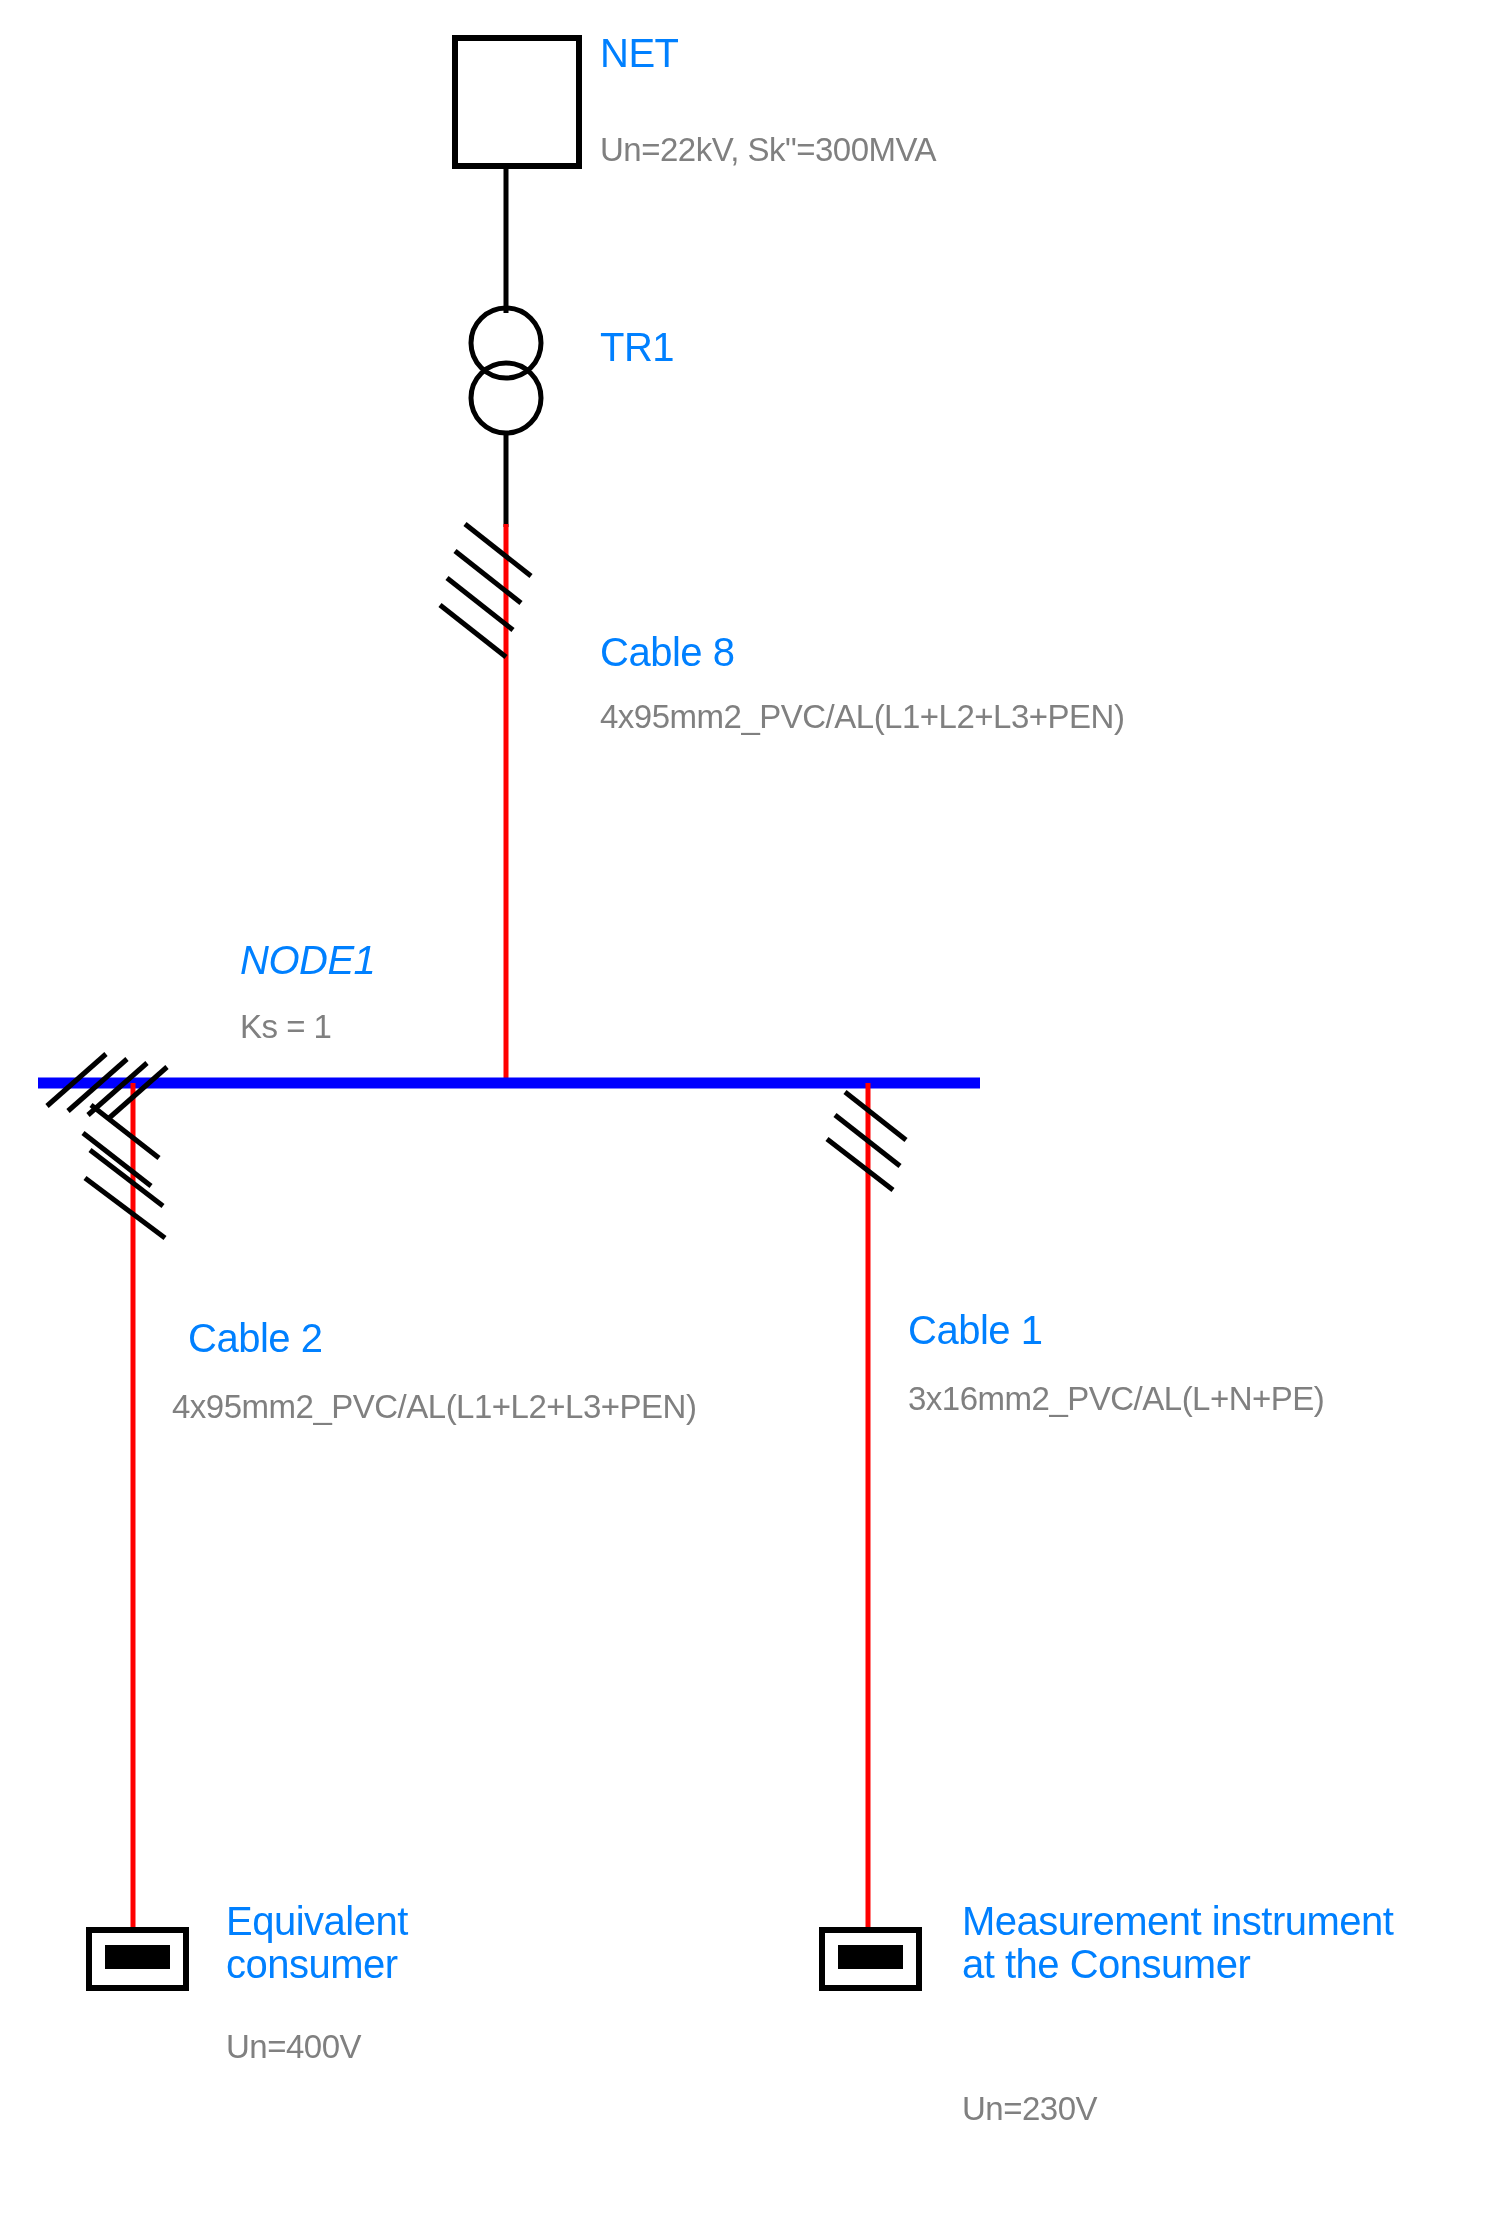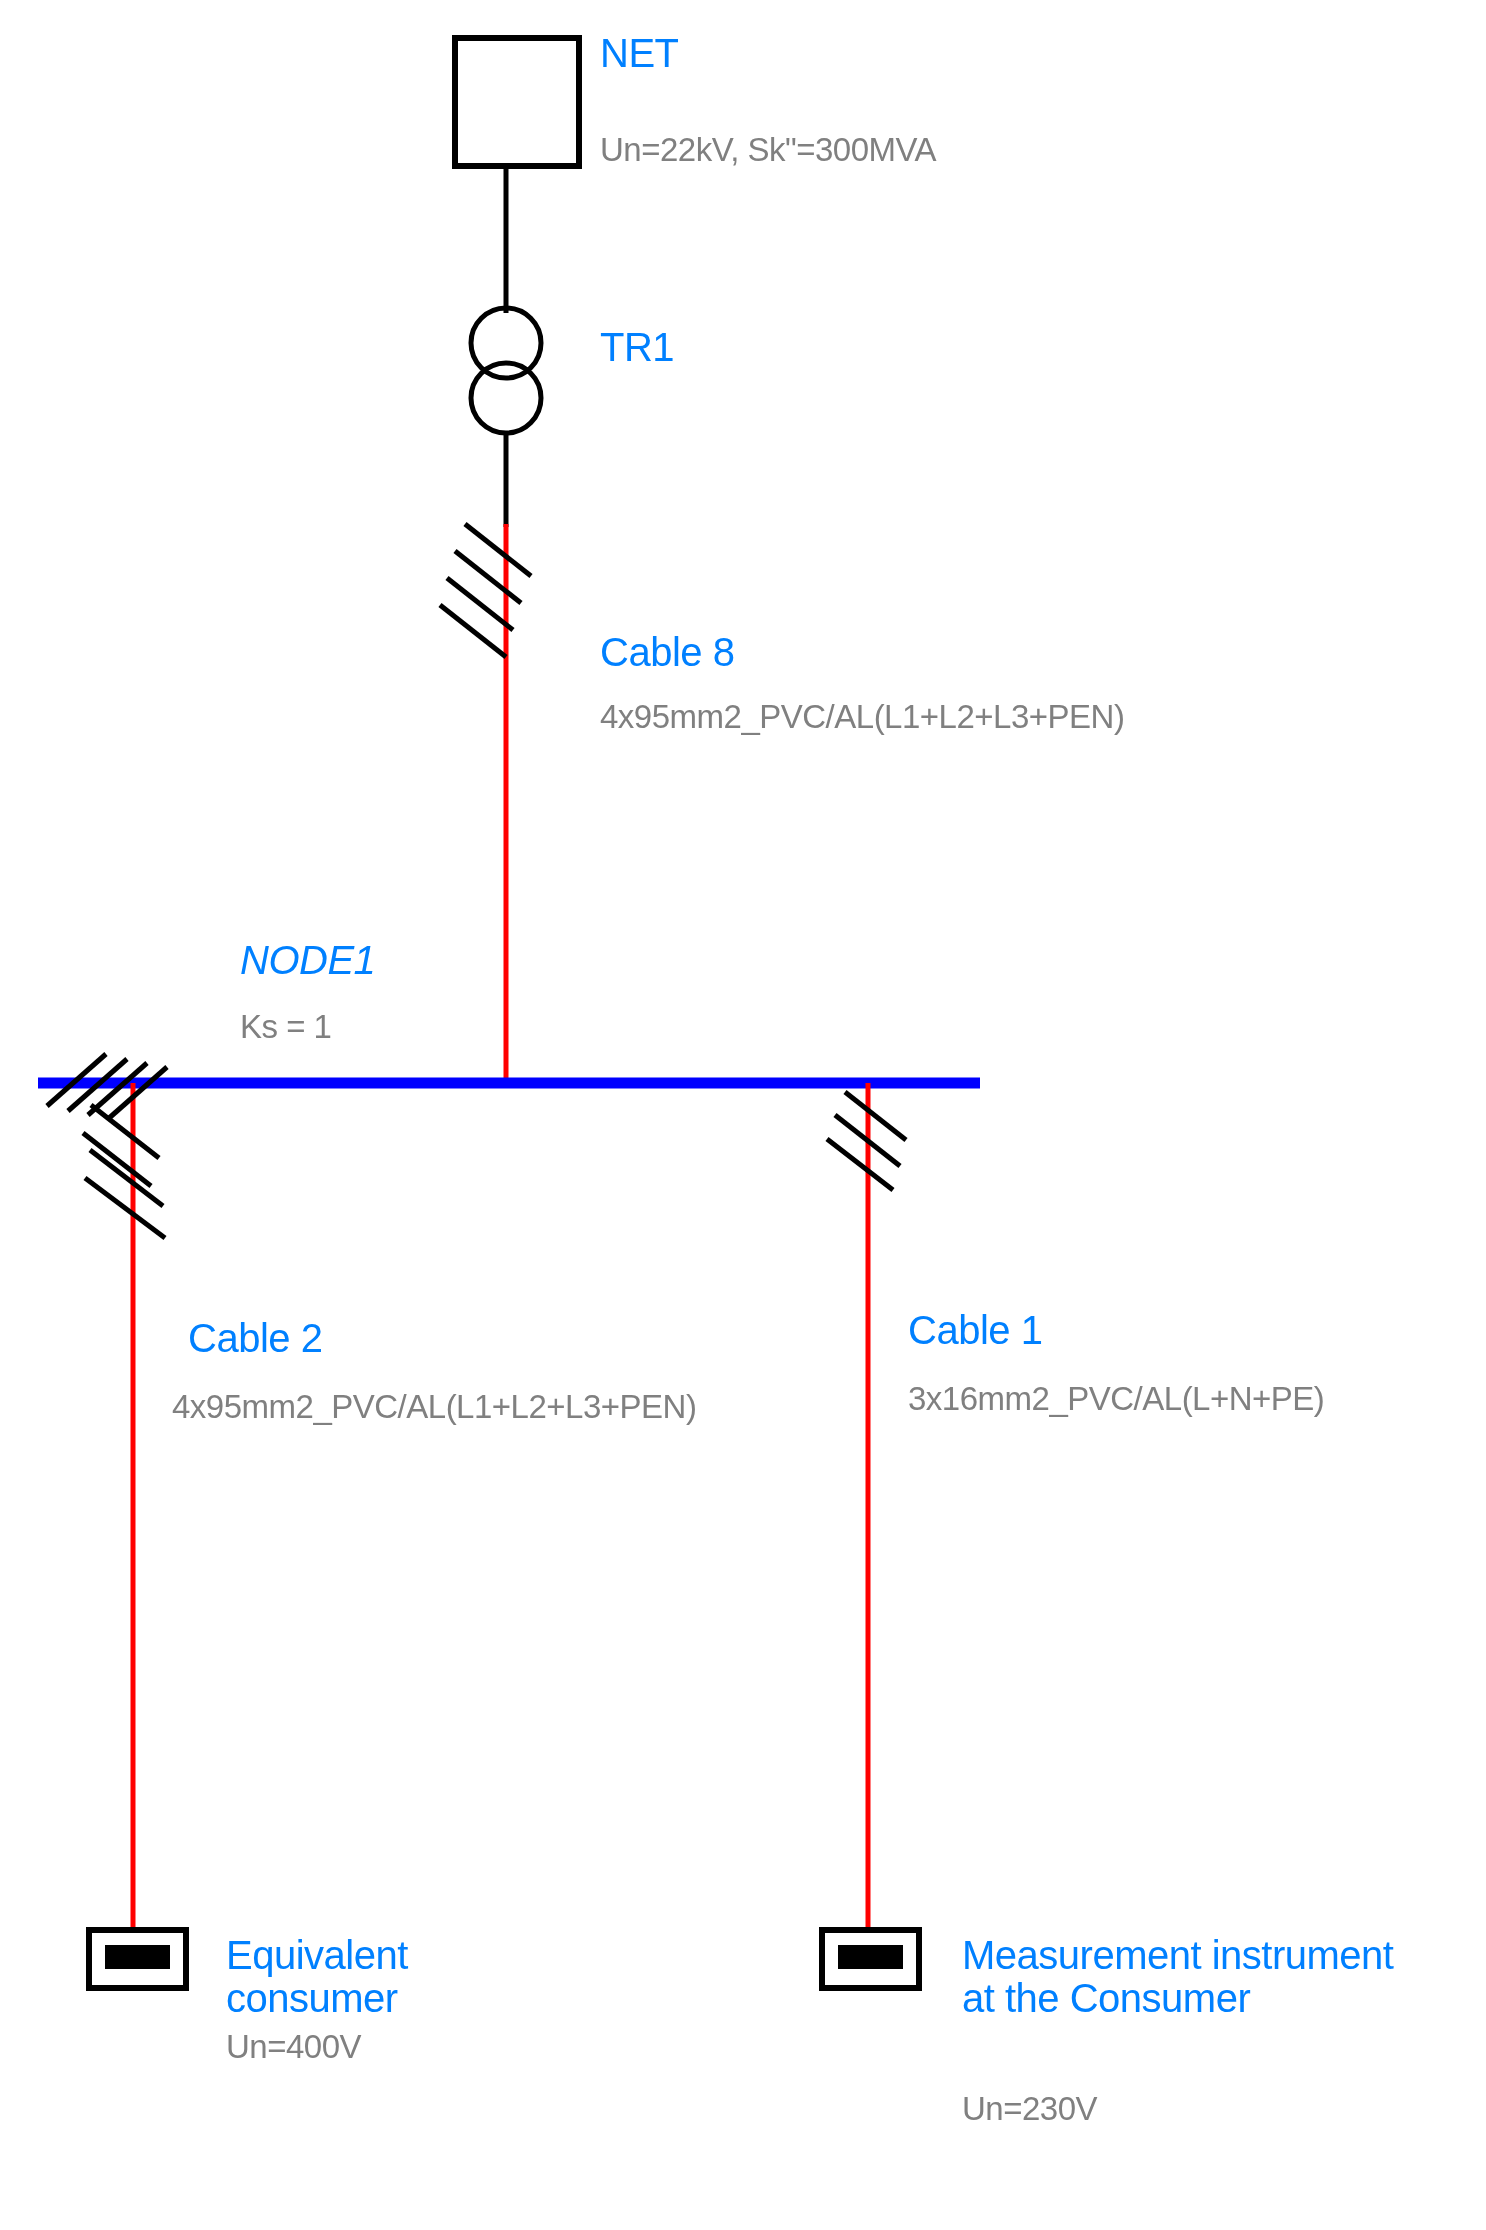--- a/index.html
+++ b/index.html
@@ -5,21 +5,21 @@
   html,body{margin:0;padding:0;background:#ffffff;}
   body{
     width:1486px;height:2230px;position:relative;overflow:hidden;
     font-family:"Liberation Sans","DejaVu Sans",sans-serif;
     -webkit-font-smoothing:none;
   }
   #canvas{position:absolute;left:0;top:0;width:1486px;height:2230px;}
   .lbl{position:absolute;white-space:nowrap;line-height:1.0;}
   .lbl-main{color:#0080ff;font-size:40px;font-weight:400;letter-spacing:-0.5px;}
   .lbl-sub{color:#808080;font-size:33px;font-weight:400;letter-spacing:-0.5px;}
-  .lbl-main.multi{line-height:1.07;white-space:normal;margin-top:34px;}
+  .lbl-main.multi{line-height:1.07;white-space:normal;}
   svg{display:block;}
 </style>
 </head>
 <body>
 
 <svg id="canvas" viewBox="0 0 1486 2230" width="1486" height="2230" xmlns="http://www.w3.org/2000/svg">
 
   <rect x="455" y="38" width="124" height="128" fill="#ffffff" stroke="#000000" stroke-width="6"></rect>
 
   <line x1="506" y1="166" x2="506" y2="313" stroke="#000000" stroke-width="5"></line>

